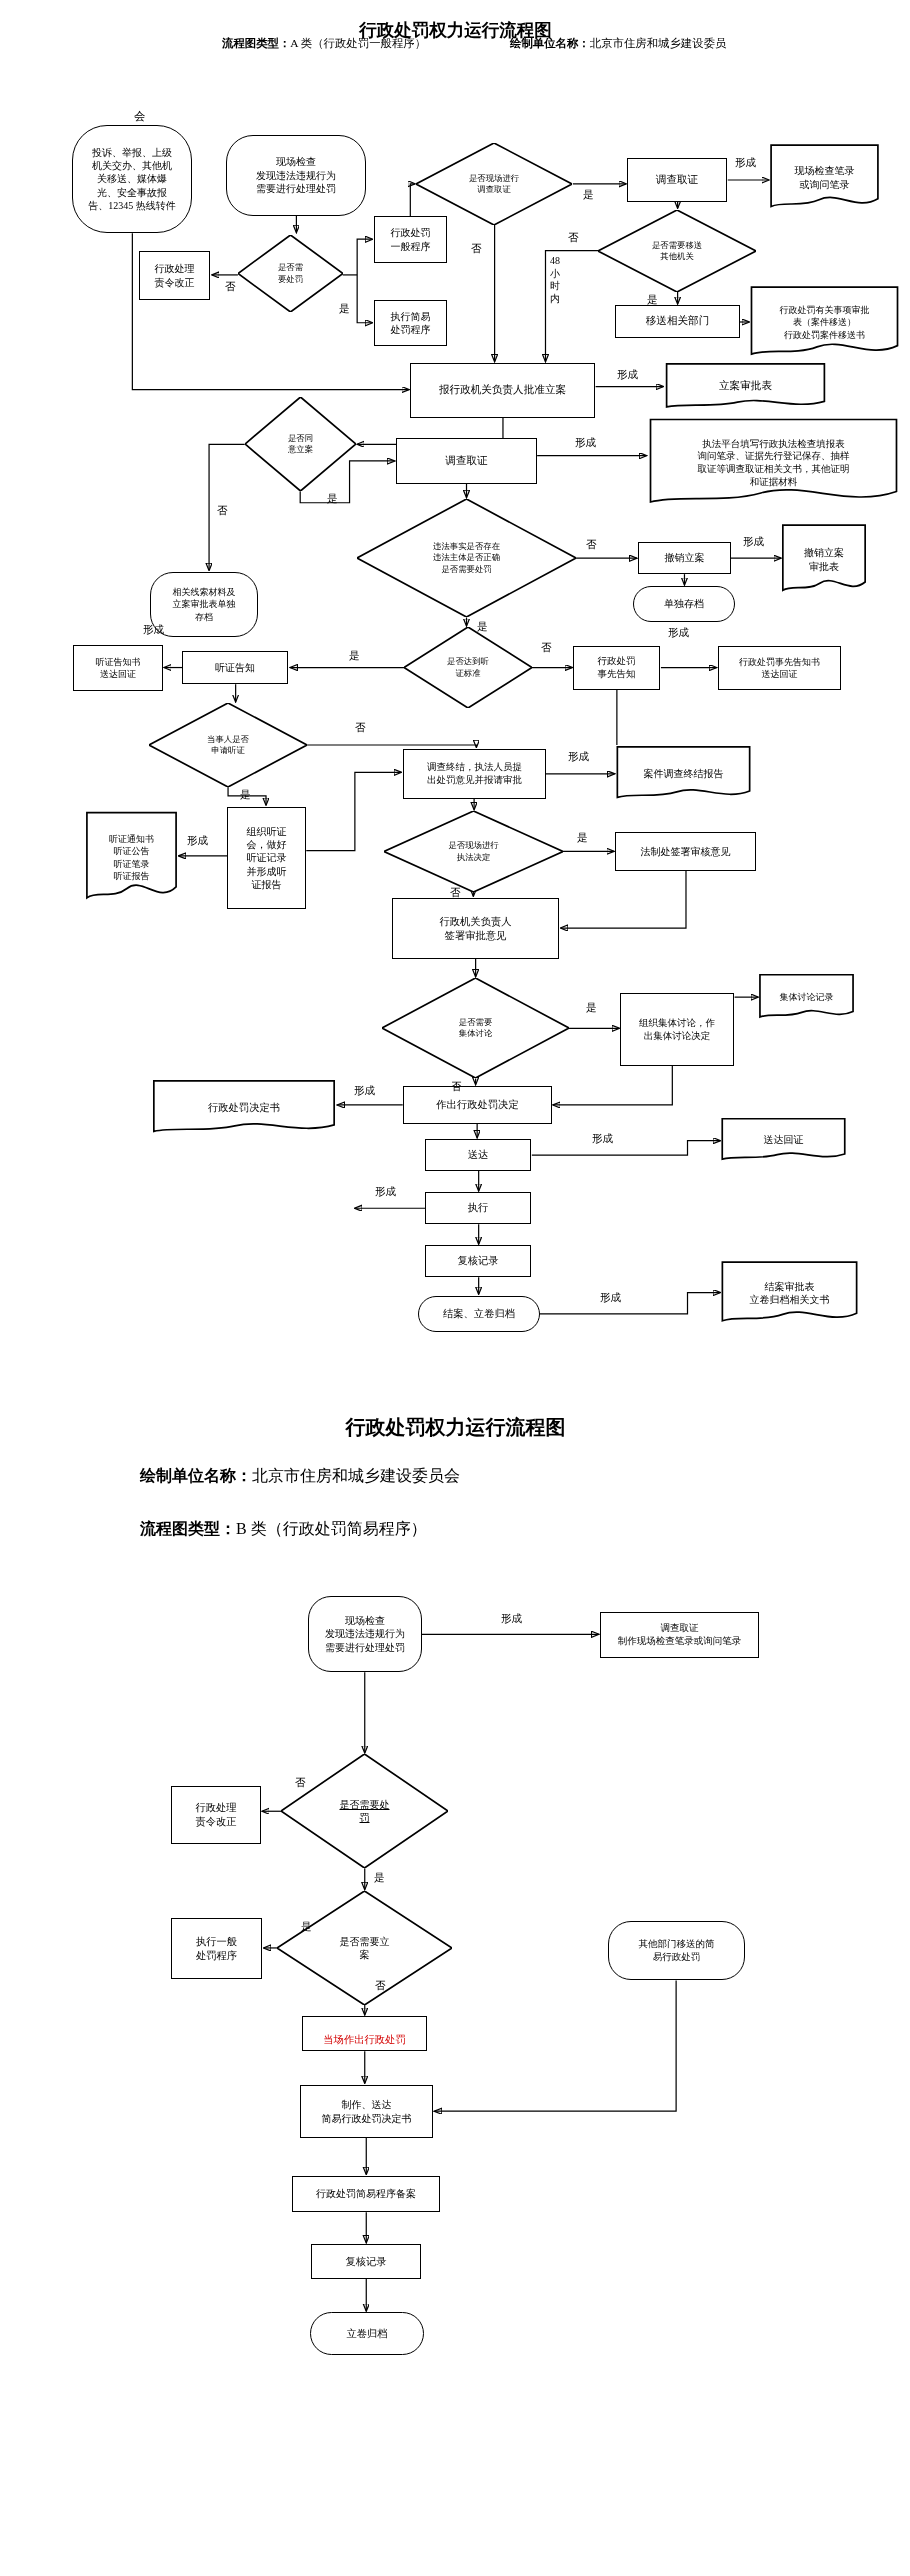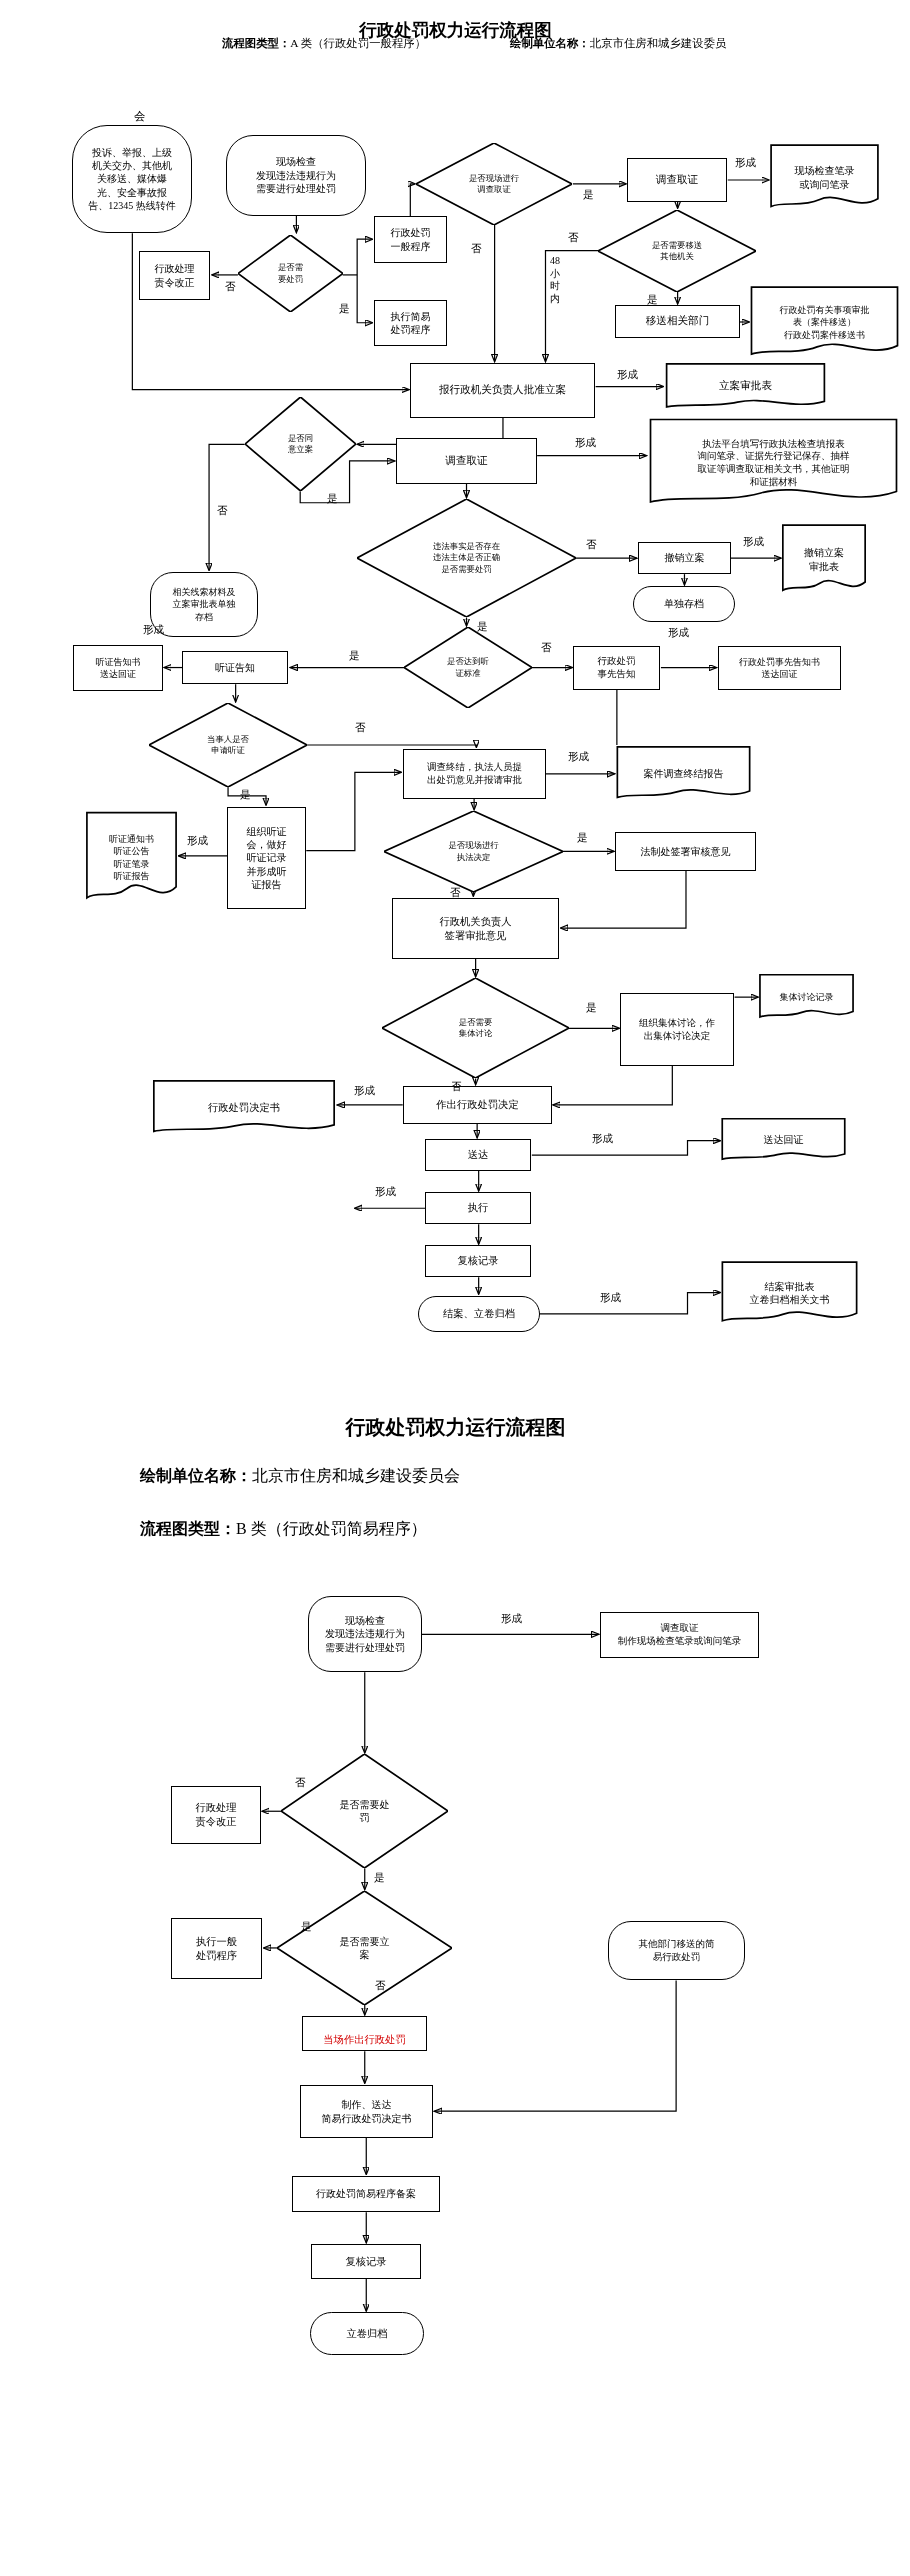--- a/index.html
+++ b/index.html
@@ -292,21 +292,21 @@
   <div class="title-b">行政处罚权力运行流程图</div>
   <div class="meta-b" style="top:1466px;"><b>绘制单位名称：</b><span>北京市住房和城乡建设委员会</span></div>
   <div class="meta-b" style="top:1519px;"><b>流程图类型：</b><span>B 类（行政处罚简易程序）</span></div>
 
   <div class="node term" style="left:308px;top:1596px;width:114px;height:76px;border-radius:23px;"><div class="lbl">现场检查
 发现违法违规行为
 需要进行处理处罚</div></div>
   <div class="node rect f125 ta-l" style="left:600px;top:1612px;width:159px;height:46px;"><div class="lbl">调查取证
 制作现场检查笔录或询问笔录</div></div>
 
-  <div class="node svgshape" style="left:281px;top:1754px;width:167px;height:114px;"><svg class="shape" viewBox="0 0 100 100" preserveAspectRatio="none">
+  <div class="node svgshape" style="left:281px;top:1754px;width:167px;height:114px;text-decoration:underline;"><svg class="shape" viewBox="0 0 100 100" preserveAspectRatio="none">
         <polygon points="50,0 100,50 50,100 0,50" vector-effect="non-scaling-stroke"></polygon>
       </svg><div class="lbl">是否需要处
 罚</div></div>
   <div class="node rect f135" style="left:171px;top:1786px;width:90px;height:58px;"><div class="lbl">行政处理
 责令改正</div></div>
 
   <div class="node svgshape" style="left:277px;top:1891px;width:175px;height:114px;"><svg class="shape" viewBox="0 0 100 100" preserveAspectRatio="none">
         <polygon points="50,0 100,50 50,100 0,50" vector-effect="non-scaling-stroke"></polygon>
       </svg><div class="lbl">是否需要立
 案</div></div>

